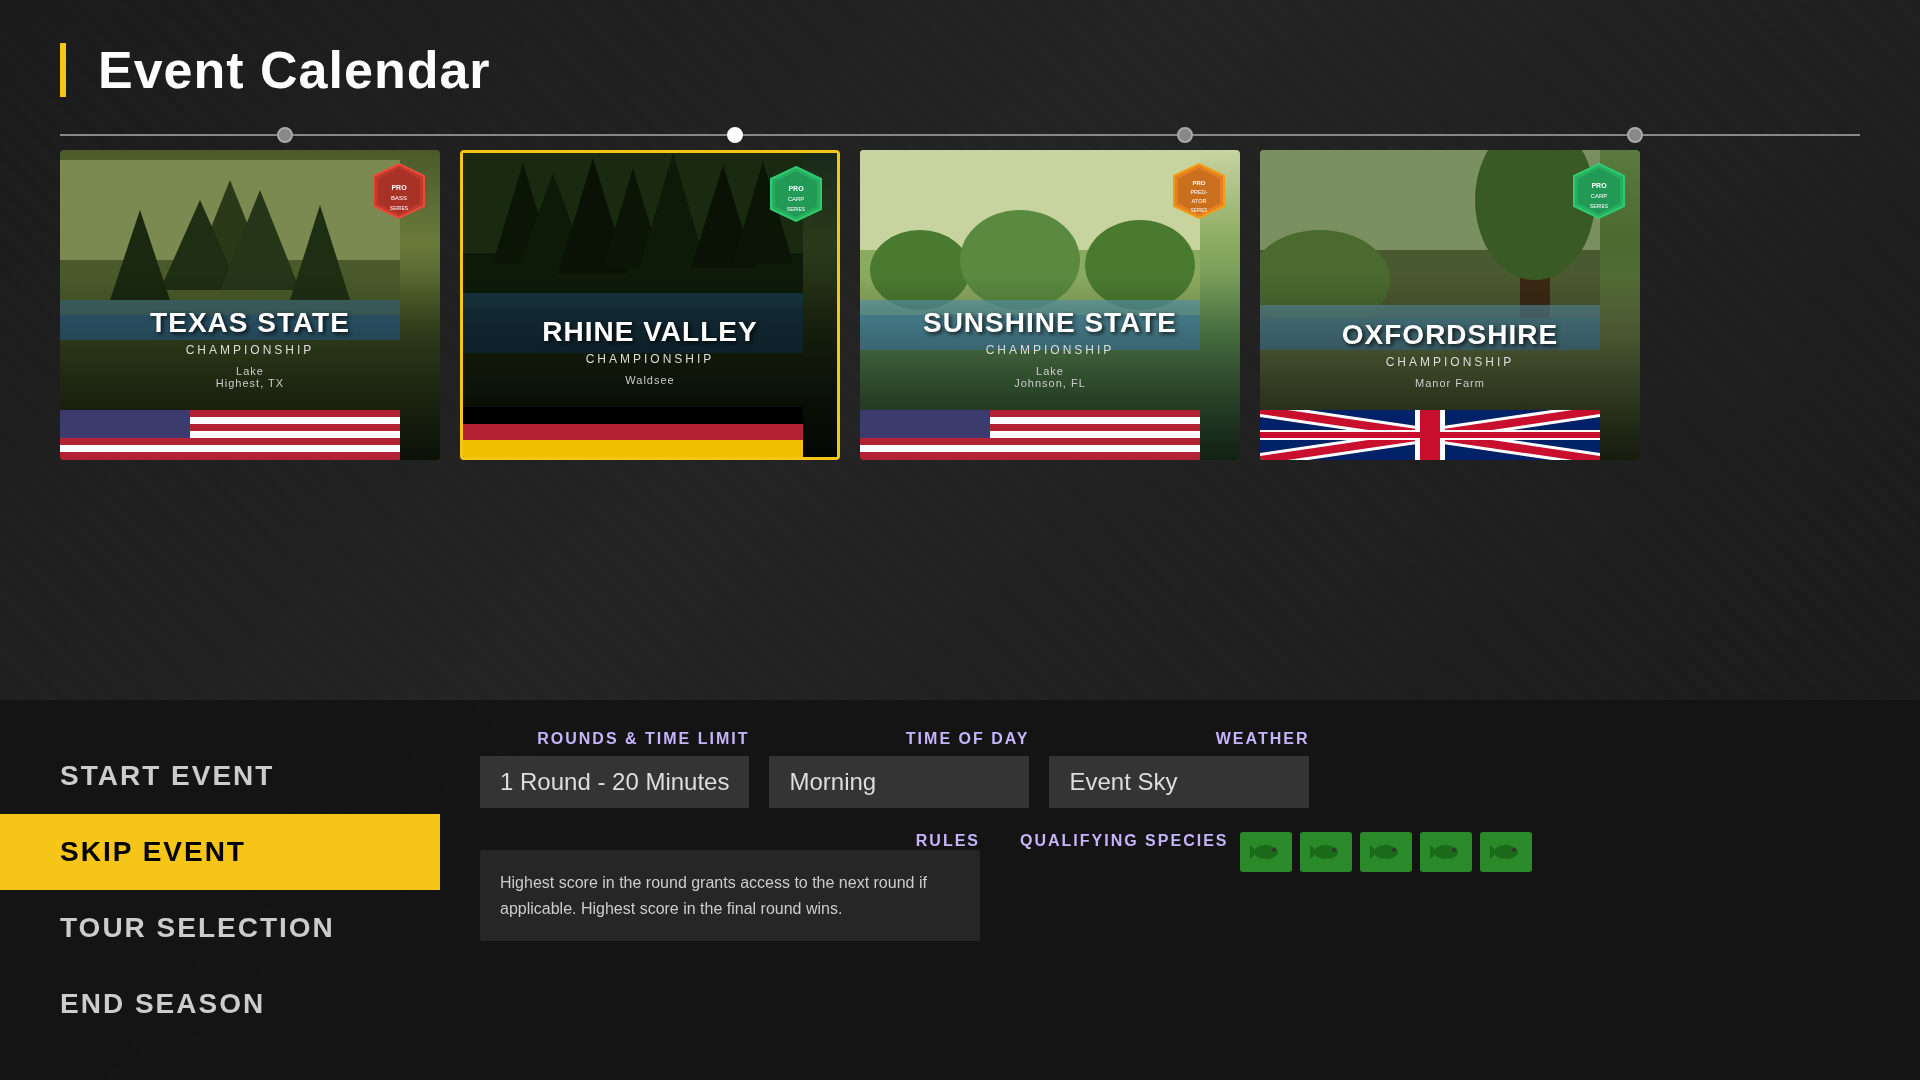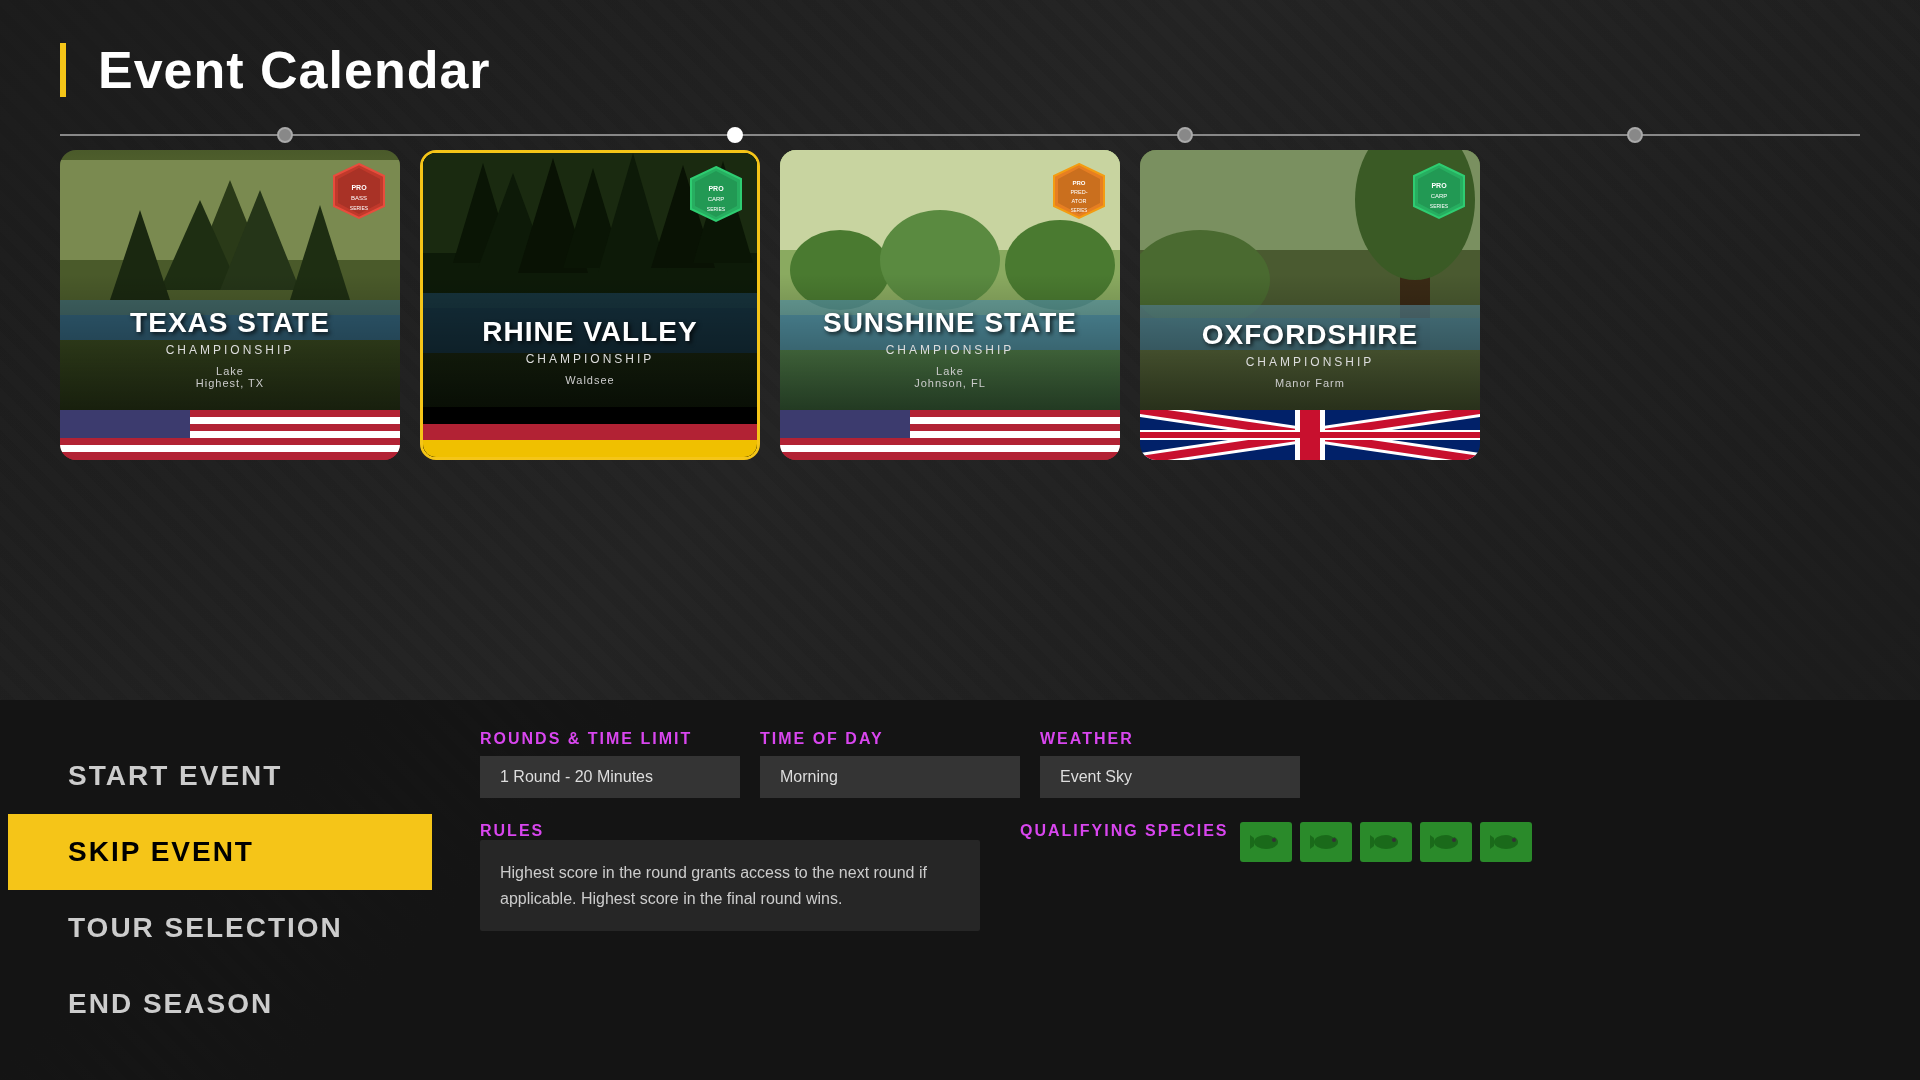--- a/index.html
+++ b/index.html
@@ -109,23 +109,23 @@
     
     .cards-section {
       display: flex;
       gap: 0;
       margin: 0 60px;
       height: 320px;
       overflow: visible;
     }
 
     .event-card {
-      width: 340px;
+      width: 380px;
       height: 310px;
-      border-radius: 16px;
+      border-radius: 4px;
       overflow: hidden;
       position: relative;
       cursor: pointer;
       margin-right: 20px;
       flex-shrink: 0;
     }
 
     .event-card.selected {
       border: 3px solid #f5c518;
     }
@@ -209,21 +209,21 @@
       left: 0;
       right: 0;
       height: 380px;
       background: rgba(20,20,20,0.95);
       display: flex;
     }
 
     
     .left-menu {
       width: 440px;
-      padding: 20px 8px;
+      padding: 20px 0;
       display: flex;
       flex-direction: column;
       justify-content: center;
       gap: 0;
     }
 
     .menu-item {
       padding: 22px 60px;
       font-size: 28px;
       font-weight: 700;
@@ -259,27 +259,28 @@
       display: flex;
       flex-direction: column;
       gap: 8px;
     }
 
     .info-label {
       font-size: 16px;
       font-weight: 700;
       letter-spacing: 2px;
       text-transform: uppercase;
-      color: #d946ef;
+      color: #c4b5fd;
+      text-align: right;
     }
 
     .info-value {
       background: rgba(60,60,60,0.8);
       padding: 12px 20px;
-      font-size: 16px;
+      font-size: 24px;
       color: #ddd;
       min-width: 260px;
     }
 
     .info-bottom {
       display: flex;
       gap: 40px;
     }
 
     .rules-section {

